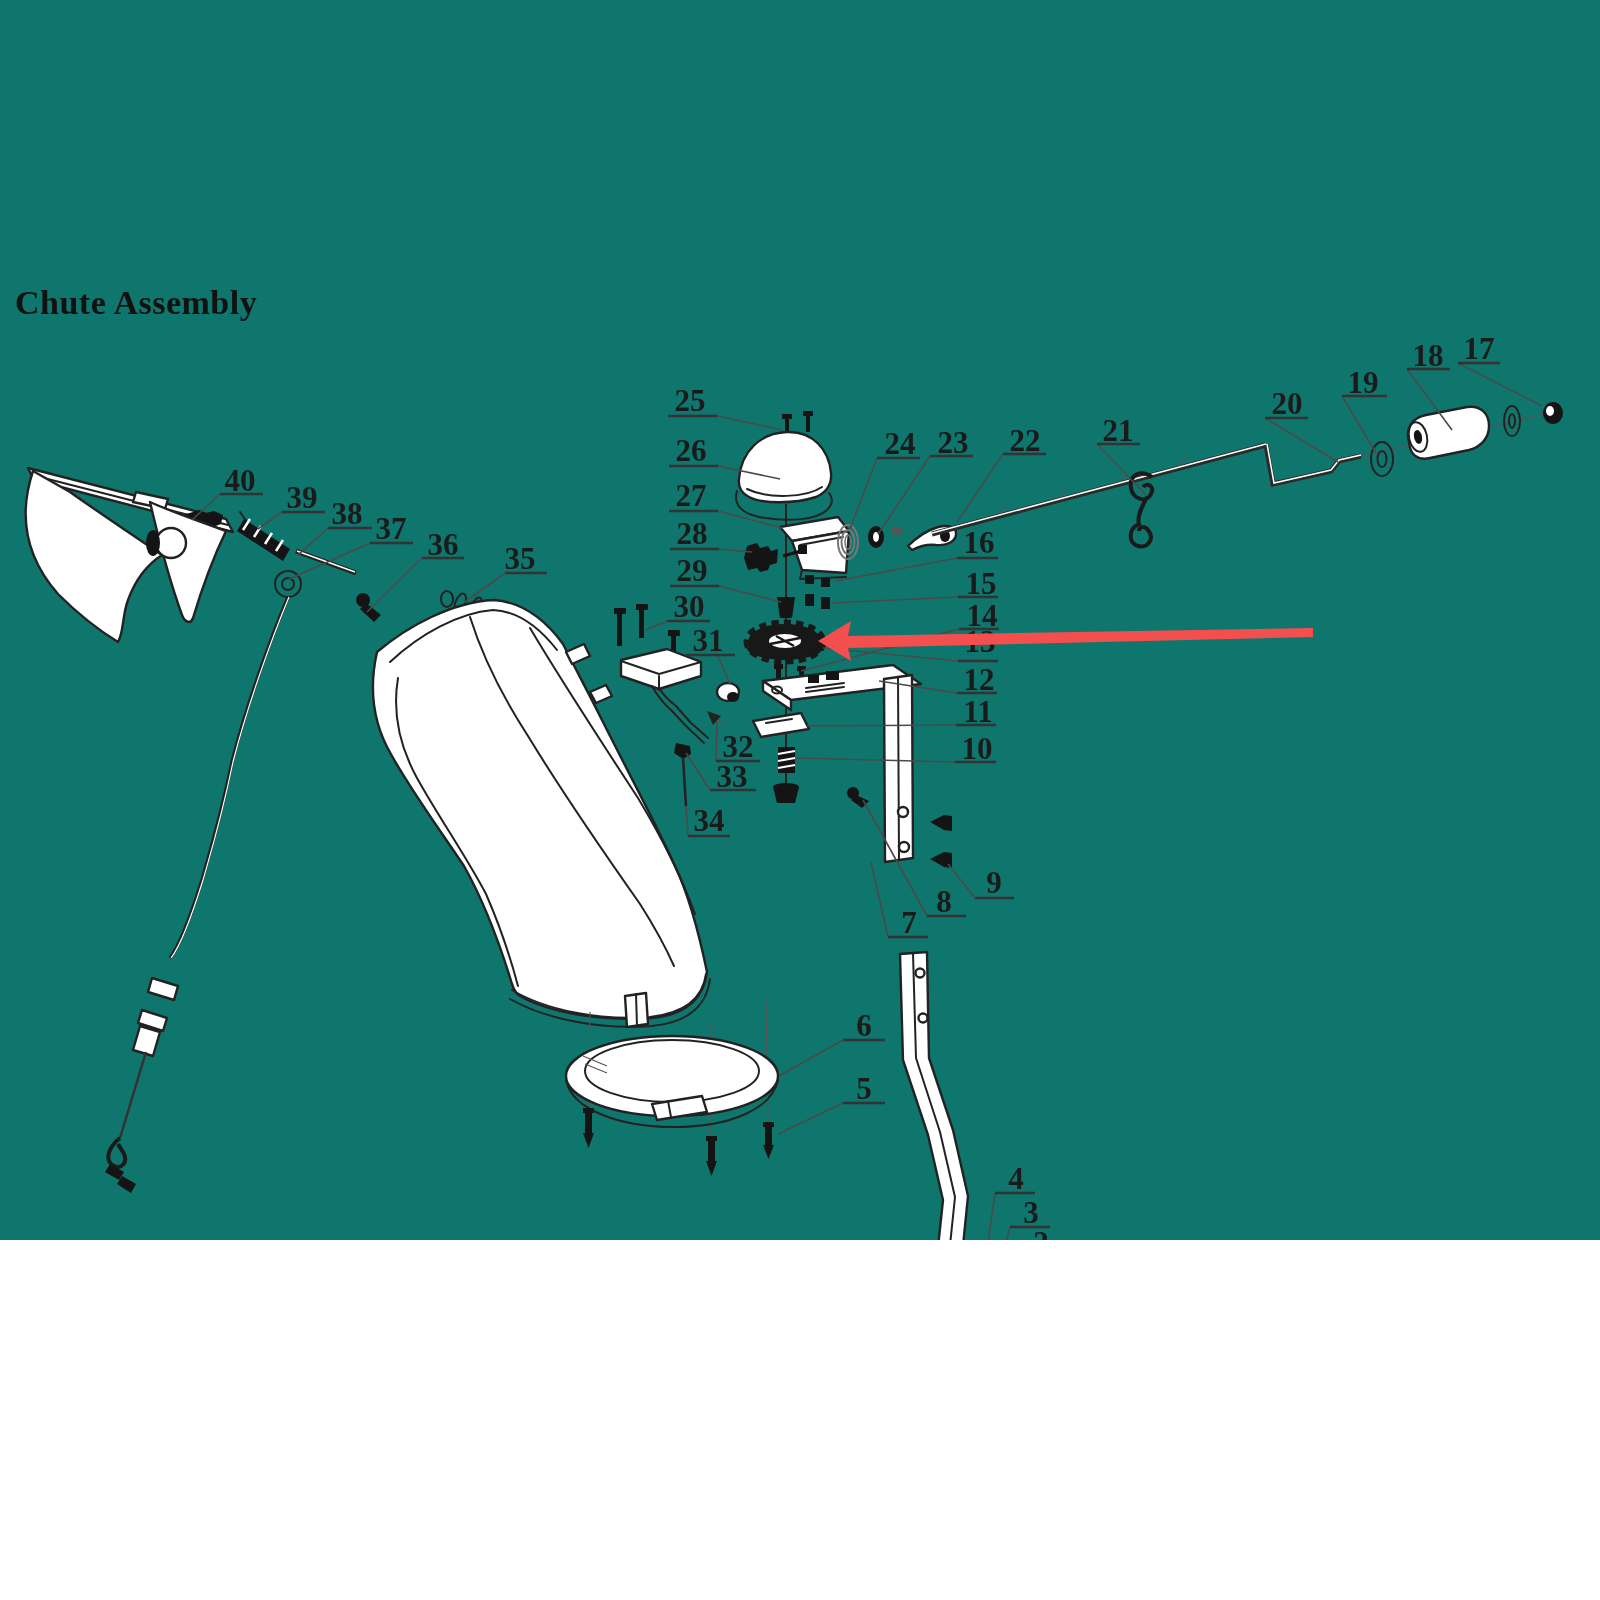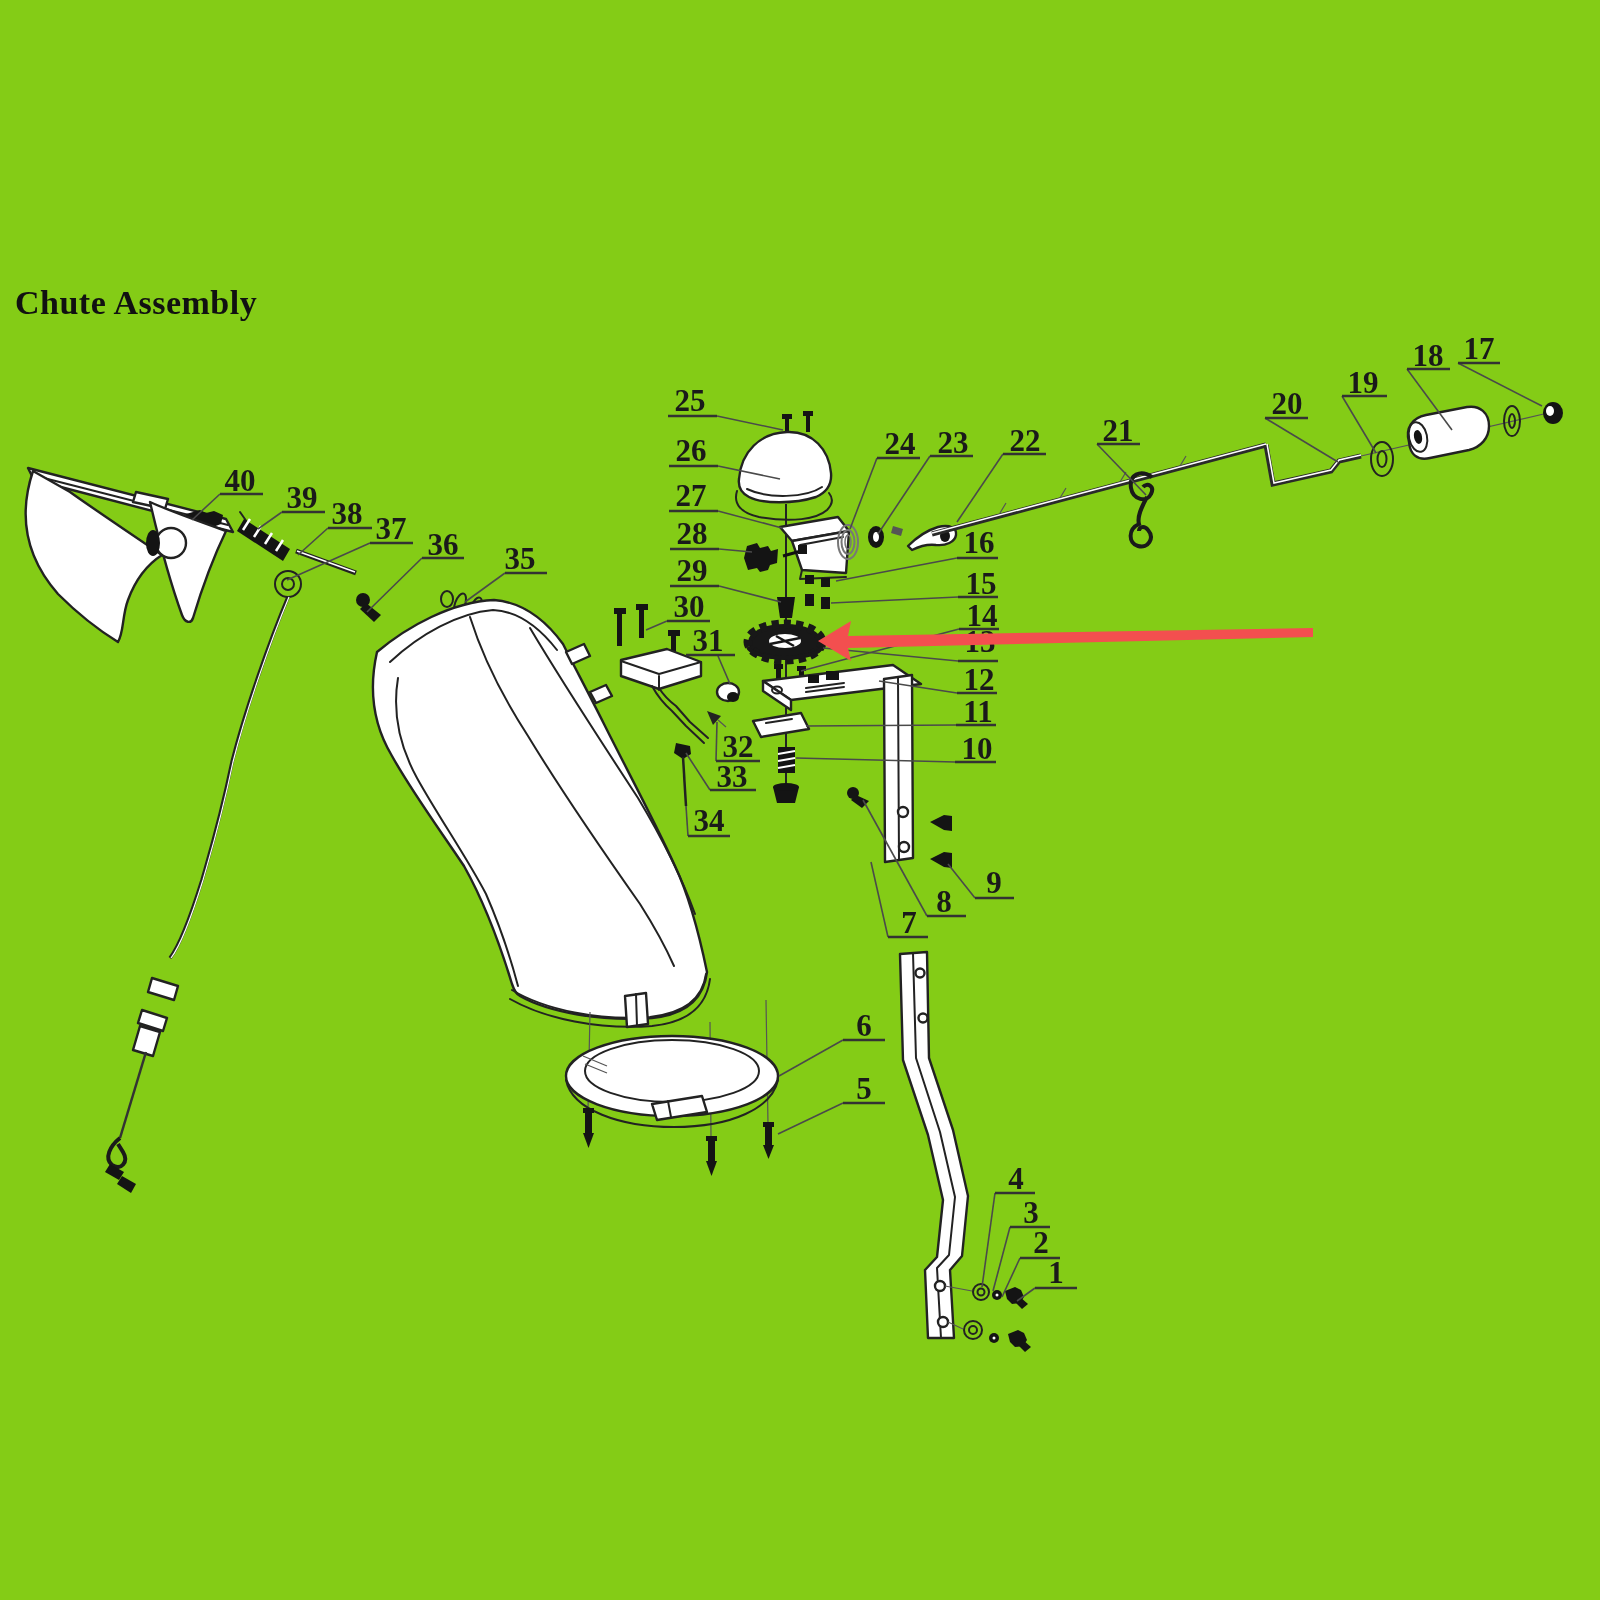--- a/index.html
+++ b/index.html
@@ -1,16 +1,16 @@
 <!DOCTYPE html>
 <html><head>
 <meta charset="utf-8">
 <style>
   html,body{margin:0;padding:0;background:#ffffff;}
-  #page{position:relative;width:1600px;height:1600px;background:#84cc16;overflow:hidden;
+  #page{position:relative;width:1600px;height:1240px;background:#0f766e;overflow:hidden;
         font-family:"Liberation Serif", serif;}
   #title{position:absolute;left:15px;top:284px;font-size:34px;font-weight:bold;color:#111;
          letter-spacing:0.5px;}
   svg{position:absolute;left:0;top:0;}
   .ol{fill:#ffffff;stroke:#222;stroke-width:2.4;stroke-linejoin:round;}
   .ln{fill:none;stroke:#222;stroke-width:2;stroke-linejoin:round;stroke-linecap:round;}
   .thin{fill:none;stroke:#555;stroke-width:1.2;}
   .blk{fill:#141414;stroke:none;}
   .leader{stroke:#4a4a4a;stroke-width:1.6;fill:none;}
   .under{stroke:#333;stroke-width:2.4;}

